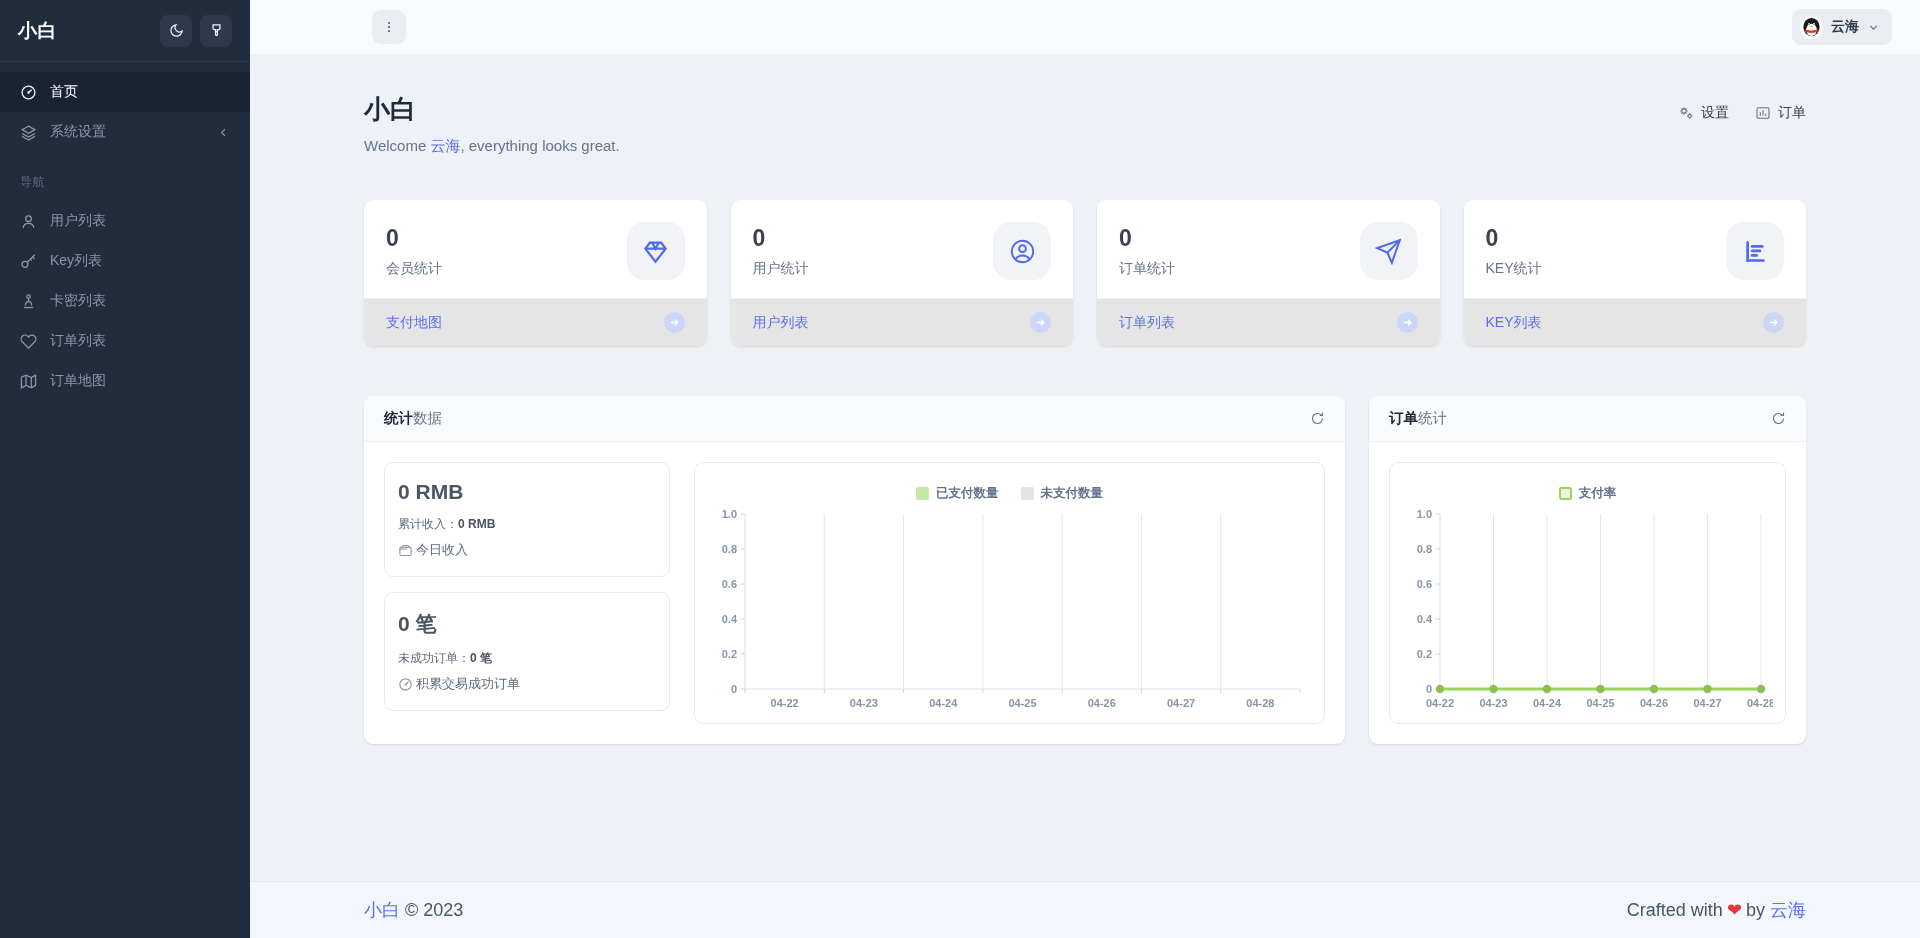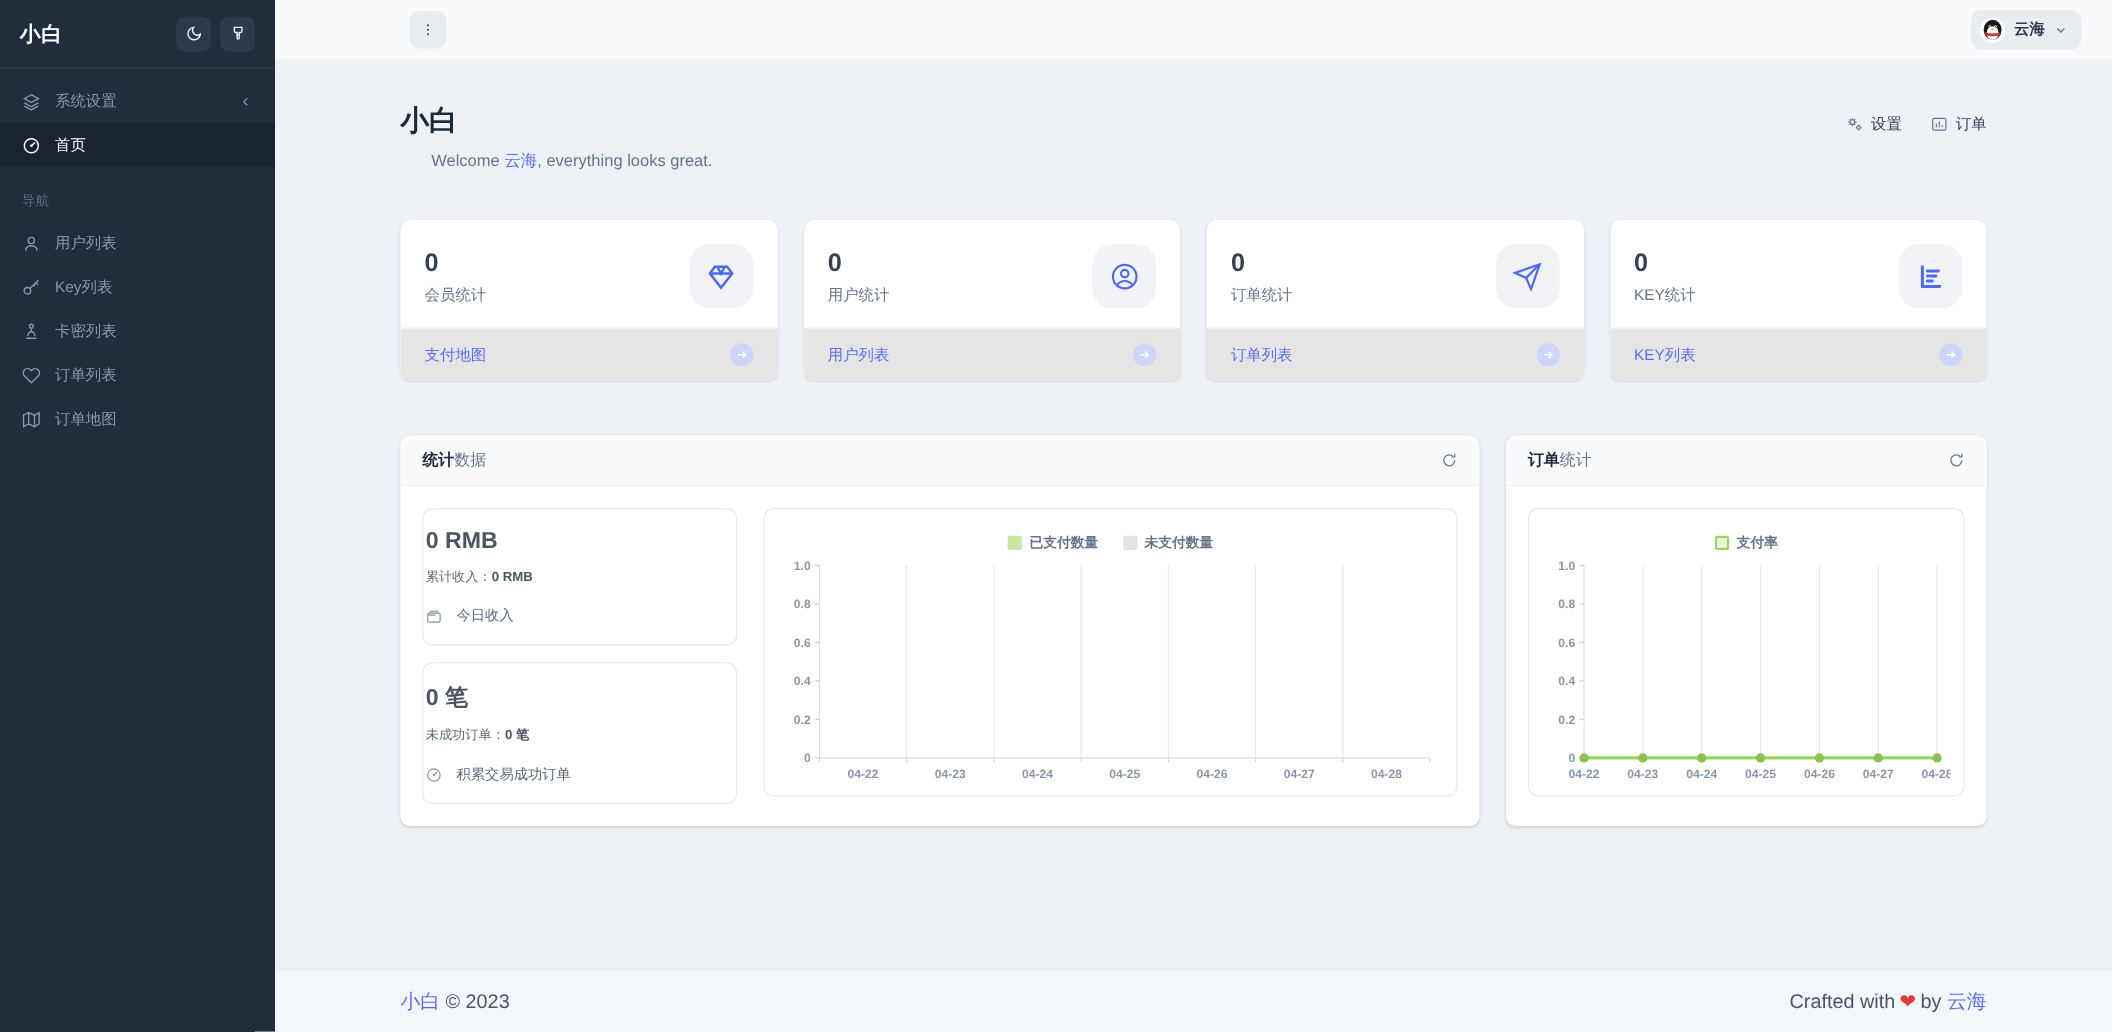--- a/index.html
+++ b/index.html
@@ -32,21 +32,21 @@
   .user-chip .dchev { display:inline-flex; color:#64748b; }
   .user-chip .dchev svg { width:13px; height:13px; }
   .avatar { width:23px; height:23px; border-radius:50%; background:#fff; display:flex; align-items:center; justify-content:center; overflow:hidden; }
 
   .content { flex:1; background:#eef1f6; overflow:hidden; }
   .container { width:1442px; margin:0 auto; }
 
   
   .page-head { display:flex; justify-content:space-between; align-items:flex-start; padding-top:38px; margin-bottom:44px; }
   .page-title { font-size:26px; font-weight:700; color:#1e293b; }
-  .welcome { margin-top:10px; font-size:15px; color:#64748b;margin-left:28px; }
+  .welcome { margin-top:10px; font-size:15px; color:#64748b; }
   .link { color:#5a6ff0; text-decoration:none; cursor:pointer; }
   .head-actions { display:flex; gap:26px; margin-top:12px; }
   .head-action { display:flex; align-items:center; gap:7px; font-size:14px; color:#334155; cursor:pointer; }
   .head-action svg { width:16px; height:16px; color:#64748b; }
 
   
   .stats-row { display:grid; grid-template-columns:repeat(4,1fr); gap:24px; }
   .stat-card { background:#fff; border-radius:9px; box-shadow:0 1px 2px rgba(16,24,40,.05), 0 1px 3px rgba(16,24,40,.07); overflow:hidden; }
   .stat-body { display:flex; justify-content:space-between; align-items:center; padding:22px 22px 18px 22px; }
   .stat-value { font-size:23px; font-weight:700; color:#374151; }
@@ -61,25 +61,25 @@
   
   .charts-row { display:grid; grid-template-columns:1fr 437px; gap:24px; margin-top:50px; }
   .panel { background:#fff; border-radius:9px; box-shadow:0 1px 2px rgba(16,24,40,.05), 0 1px 3px rgba(16,24,40,.07); overflow:hidden; }
   .panel-head { display:flex; justify-content:space-between; align-items:center; padding:13px 20px; background:#f8fafc; border-bottom:1px solid #eef1f5; }
   .panel-title { font-size:14.5px; color:#64748b; }
   .panel-title b { color:#1e293b; font-weight:700; }
   .refresh-btn { color:#64748b; cursor:pointer; display:inline-flex; }
   .refresh-btn svg { width:15px; height:15px; }
   .panel-body { padding:20px; display:flex; gap:24px; }
   .mini-col { width:286px; display:flex; flex-direction:column; gap:15px; }
-  .mini-box { border:1px solid #e5e9f0; border-radius:9px; padding:17px 2px; }
+  .mini-box { border:1px solid #e5e9f0; border-radius:9px; padding:17px 13px; }
   .mini-value { font-size:21px; font-weight:700; color:#4b5563; }
   .mini-line { margin-top:12px; font-size:12px; color:#5b6b7c; }
   .mini-line b { color:#4b5563; }
-  .mini-cap { margin-top:18px; font-size:13px; color:#5b6b7c; display:flex; align-items:center; gap:13px; }
+  .mini-cap { margin-top:8px; font-size:13px; color:#5b6b7c; display:flex; align-items:center; gap:3px; }
   .mini-cap svg { width:15px; height:15px; color:#8b97a8; }
   .chart-box { flex:1; border:1px solid #e5e9f0; border-radius:9px; height:262px; display:flex; flex-direction:column; padding:10px 12px 6px 12px; }
   .legend { display:flex; justify-content:center; gap:22px; margin-top:12px; }
   .lg-item { display:flex; align-items:center; gap:7px; font-size:12.5px; color:#64748b; font-weight:600; }
   .sw { width:13px; height:13px; display:inline-block; border-radius:2px; }
   .sw-o { border:2px solid; }
   .plot { flex:1; }
 
   
   .footer { height:57px; background:#f3f6fa; border-top:1px solid #e5e9f0; display:flex; align-items:center; }
@@ -203,40 +203,40 @@
           </svg>
         </span>
       <span class="side-icon-btn">
           <svg viewBox="0 0 24 24" fill="none" stroke="currentColor" stroke-width="2">
             <use href="#ic-brush"></use>
           </svg>
         </span>
     </span>
   </div>
   <nav class="nav">
+    <div class="nav-item active">
+      <span class="nv-ic">
+          <svg viewBox="0 0 24 24" fill="none" stroke="currentColor" stroke-width="1.8">
+            <use href="#ic-gauge"></use>
+          </svg>
+        </span>
+      <span>首页</span>
+    </div>
     <div class="nav-item">
       <span class="nv-ic">
           <svg viewBox="0 0 24 24" fill="none" stroke="currentColor" stroke-width="1.8">
             <use href="#ic-layers"></use>
           </svg>
         </span>
       <span>系统设置</span>
       <span class="chev">
           <svg viewBox="0 0 24 24" fill="none" stroke="currentColor" stroke-width="2">
             <use href="#ic-chevron-left"></use>
           </svg>
         </span>
-    </div>
-    <div class="nav-item active">
-      <span class="nv-ic">
-          <svg viewBox="0 0 24 24" fill="none" stroke="currentColor" stroke-width="1.8">
-            <use href="#ic-gauge"></use>
-          </svg>
-        </span>
-      <span>首页</span>
     </div>
     <div class="nav-section">导航</div>
     <div class="nav-item">
       <span class="nv-ic">
           <svg viewBox="0 0 24 24" fill="none" stroke="currentColor" stroke-width="1.8">
             <use href="#ic-user"></use>
           </svg>
         </span>
       <span>用户列表</span>
     </div>

